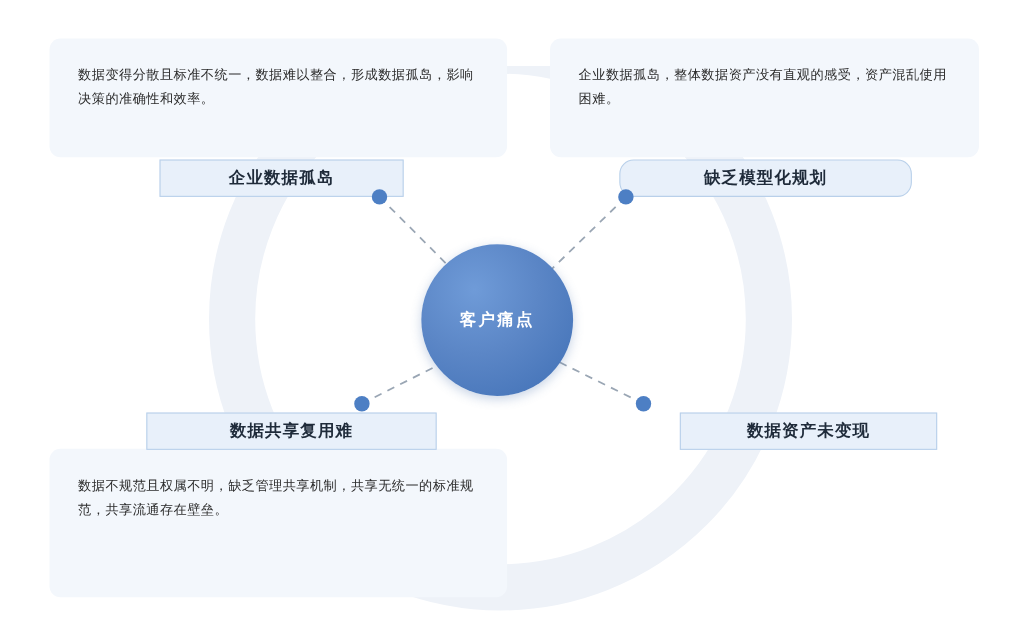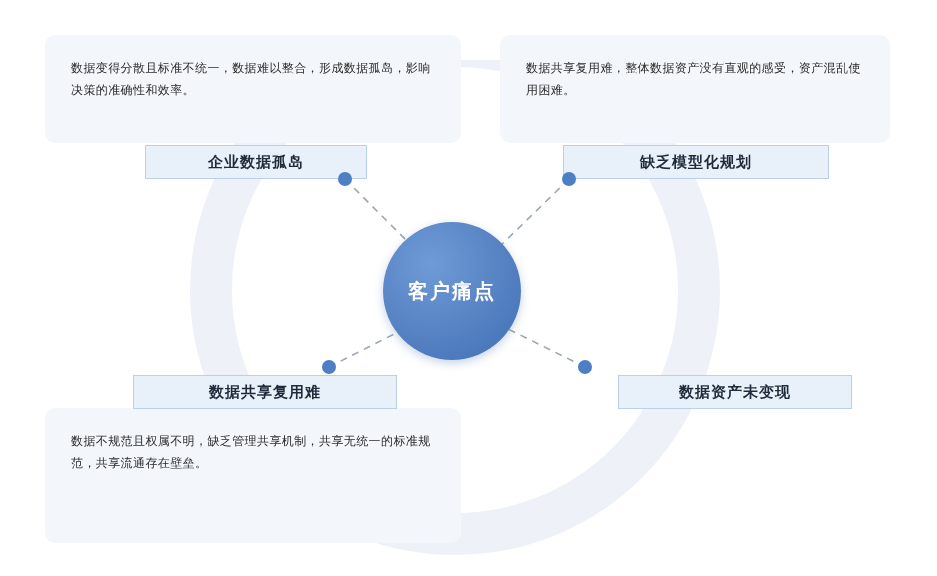--- a/index.html
+++ b/index.html
@@ -60,21 +60,21 @@
     border-radius: 50%;
     background: radial-gradient(circle at 35% 30%, #6f9bd8 0%, #5b86c6 45%, #3f6fb5 100%);
     box-shadow: 0 3px 10px rgba(70,110,170,0.30);
     z-index: 5;
     display: flex;
     align-items: center;
     justify-content: center;
   }
   .center-label {
     color: #ffffff;
-    font-size: 20px;
+    font-size: 15px;
     font-weight: bold;
     letter-spacing: 2px;
     line-height: 1.2;
     text-align: center;
   }
 
   
   .para-card {
     position: absolute;
     background: #f3f7fc;
@@ -101,21 +101,21 @@
     height: 34px;
     line-height: 32px;
     text-align: center;
     color: #1f2b3a;
     font-size: 15px;
     font-weight: bold;
     letter-spacing: 1px;
     z-index: 4;
   }
   .chip-tl { left: 145px; top: 145px; width: 222px; }
-  .chip-tr { left: 563px; top: 145px; width: 266px; }
+  .chip-tr { left: 563px; top: 145px; width: 266px; border-radius: 13px; }
   .chip-bl { left: 133px; top: 375px; width: 264px; }
   .chip-br { left: 618px; top: 375px; width: 234px; }
 
   
   .dot {
     position: absolute;
     width: 14px;
     height: 14px;
     border-radius: 50%;
     background: #4d7fc4;
@@ -142,21 +142,21 @@
   </svg>
 
   <div class="center-circle">
     <div class="center-label">客户痛点</div>
   </div>
 
   <div class="para-card para-tl">数据变得分散且标准不统一，数据难以整合，形成数据孤岛，影响决策的准确性和效率。</div>
   <div class="chip chip-tl">企业数据孤岛</div>
   <div class="dot dot-tl"></div>
 
-  <div class="para-card para-tr">数据共享复用难，整体数据资产没有直观的感受，资产混乱使用困难。</div>
+  <div class="para-card para-tr">企业数据孤岛，整体数据资产没有直观的感受，资产混乱使用困难。</div>
   <div class="chip chip-tr">缺乏模型化规划</div>
   <div class="dot dot-tr"></div>
 
   <div class="para-card para-bl">数据不规范且权属不明，缺乏管理共享机制，共享无统一的标准规范，共享流通存在壁垒。</div>
   <div class="chip chip-bl">数据共享复用难</div>
   <div class="dot dot-bl"></div>
 
   <div class="chip chip-br">数据资产未变现</div>
   <div class="dot dot-br"></div>
 

